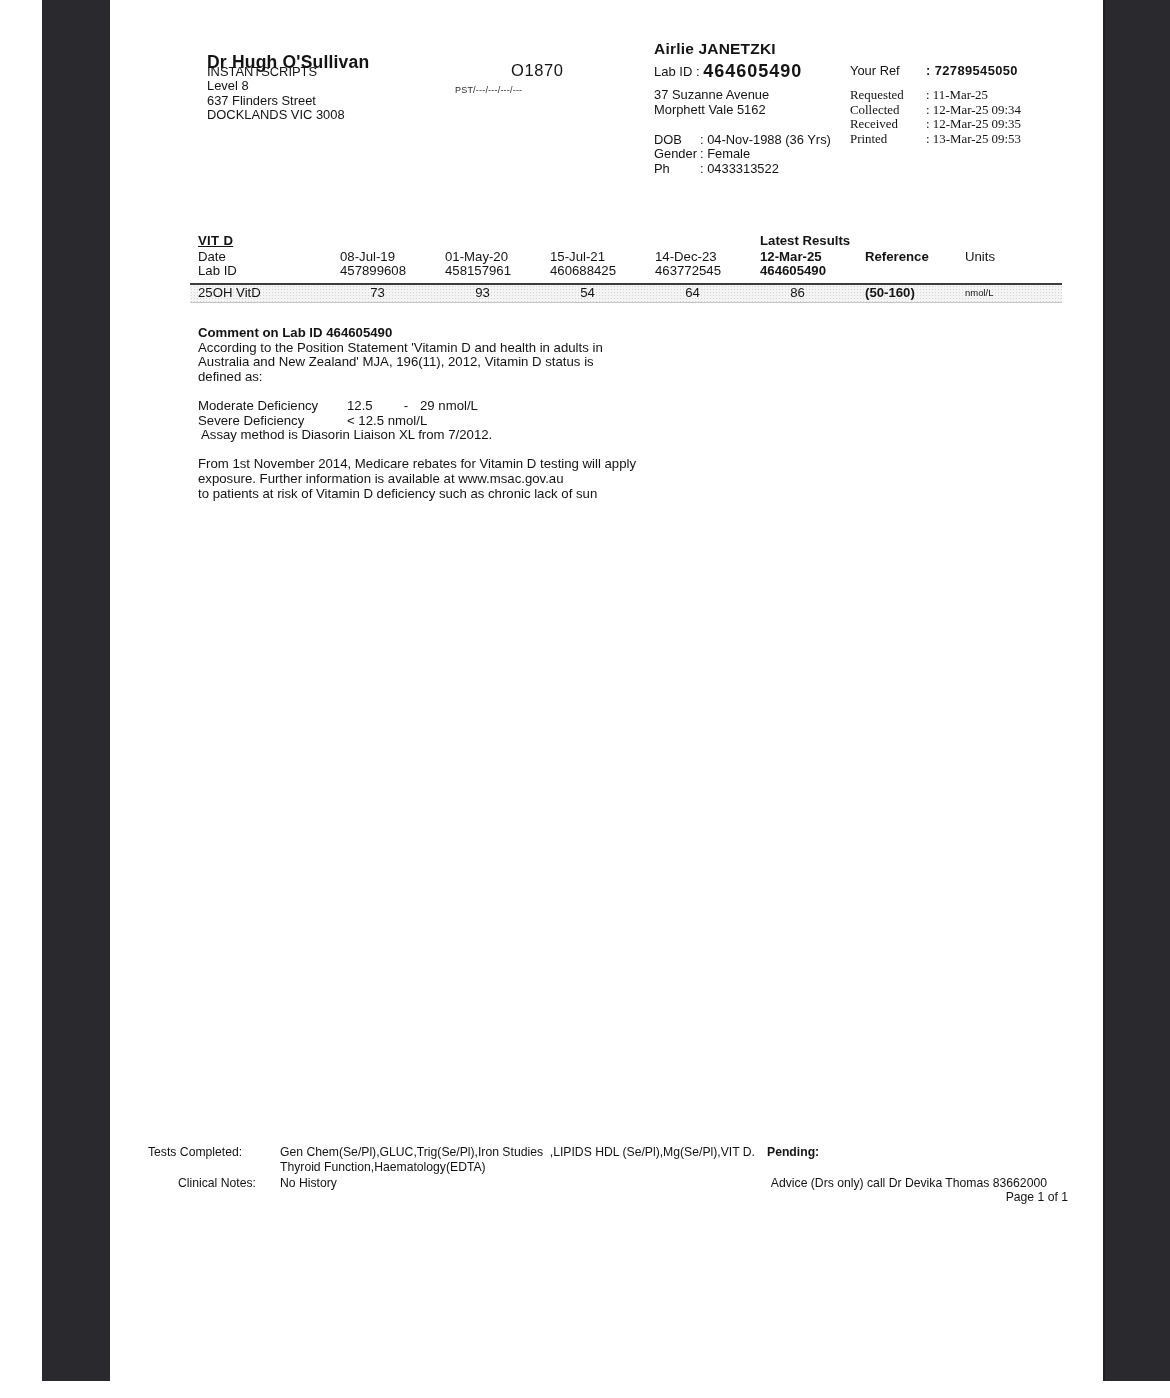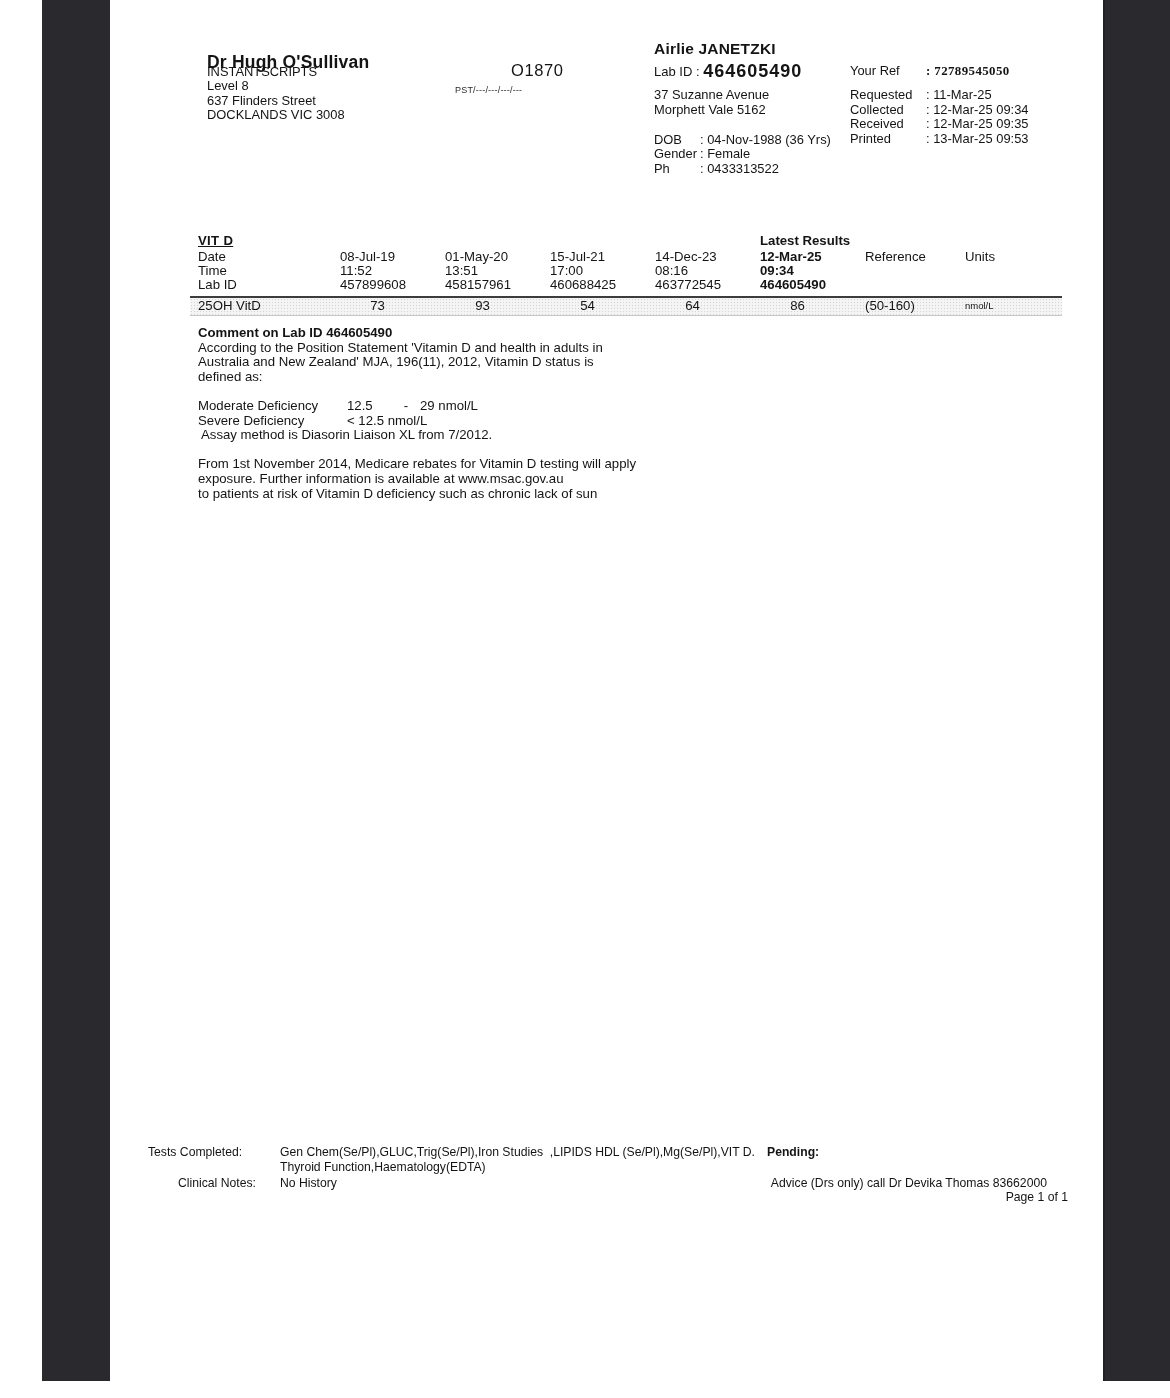--- a/index.html
+++ b/index.html
@@ -23,31 +23,31 @@
   .pst-line{left:345px;top:85px;font-size:9px;color:#2b2b2b;letter-spacing:.2px;}
   
   .patient-name{left:544px;top:40px;font-size:15.5px;font-weight:bold;letter-spacing:.2px;}
   .labid-line{left:544px;top:61px;font-size:13px;}
   .labid-num{font-weight:bold;font-size:18px;letter-spacing:1px;vertical-align:-1px;}
   .patient-addr{left:544px;top:88px;font-size:12.9px;line-height:14.6px;}
   .patient-meta{left:544px;top:133px;font-size:12.9px;line-height:14.3px;}
   .patient-meta .lbl{display:inline-block;width:46px;}
   .yourref-line{left:740px;top:63px;font-size:12.9px;}
   .yourref-line .lbl{display:inline-block;width:76px;}
-  .yourref-line .val{font-weight:bold;letter-spacing:.4px;font-family:Liberation Serif, serif;}
-  .req-meta{left:740px;top:88px;font-size:12.9px;line-height:14.6px;}
+  .yourref-line .val{font-weight:bold;letter-spacing:.4px;}
+  .req-meta{left:740px;top:88px;font-size:12.9px;line-height:14.6px;font-family:Liberation Serif, serif;}
   .req-meta .lbl{display:inline-block;width:76px;}
   
   .rtable{left:84px;top:234px;width:868px;font-size:13.2px;}
   .t-row{display:flex;height:13.8px;line-height:13.8px;padding-left:4px;white-space:nowrap;}
   .t-titlerow{height:16px;line-height:14px;}
   .t-title{font-weight:bold;text-decoration:underline;letter-spacing:.3px;}
   .t-lbl{width:142px;flex:none;}
   .t-c{width:105px;flex:none;}
-  .t-ref{width:100px;flex:none;}
+  .t-ref{width:100px;flex:none;font-weight:bold;}
   .t-units{width:80px;flex:none;}
   .t-result{
     margin-left:-4px;padding-left:8px;height:17px;line-height:15px;margin-top:5px;
     border-top:2px solid #3c3c3c;border-bottom:1px solid #c6c6c6;
     background-color:#f4f4f4;
     background-image:radial-gradient(circle,#d4d4d4 .8px,rgba(0,0,0,0) .9px);
     background-size:3px 3px;display:flex;white-space:nowrap;
   }
   .t-vc{width:105px;flex:none;text-align:center;padding-right:30px;box-sizing:border-box;}
   .t-units-small{font-size:9.5px;line-height:15px;}
@@ -120,28 +120,20 @@
       <span class="t-lbl">Date</span>
       <span class="t-c">08-Jul-19</span>
       <span class="t-c">01-May-20</span>
       <span class="t-c">15-Jul-21</span>
       <span class="t-c">14-Dec-23</span>
       <span class="t-c b">12-Mar-25</span>
       <span class="t-ref">Reference</span>
       <span class="t-units">Units</span>
     </div>
     <div class="t-row">
-      <span class="t-lbl">Time</span>
-      <span class="t-c">11:52</span>
-      <span class="t-c">13:51</span>
-      <span class="t-c">17:00</span>
-      <span class="t-c">08:16</span>
-      <span class="t-c b">09:34</span>
-    </div>
-    <div class="t-row">
       <span class="t-lbl">Lab ID</span>
       <span class="t-c">457899608</span>
       <span class="t-c">458157961</span>
       <span class="t-c">460688425</span>
       <span class="t-c">463772545</span>
       <span class="t-c b">464605490</span>
     </div>
     <div class="t-result">
       <span class="t-lbl">25OH VitD</span>
       <span class="t-vc">73</span>

